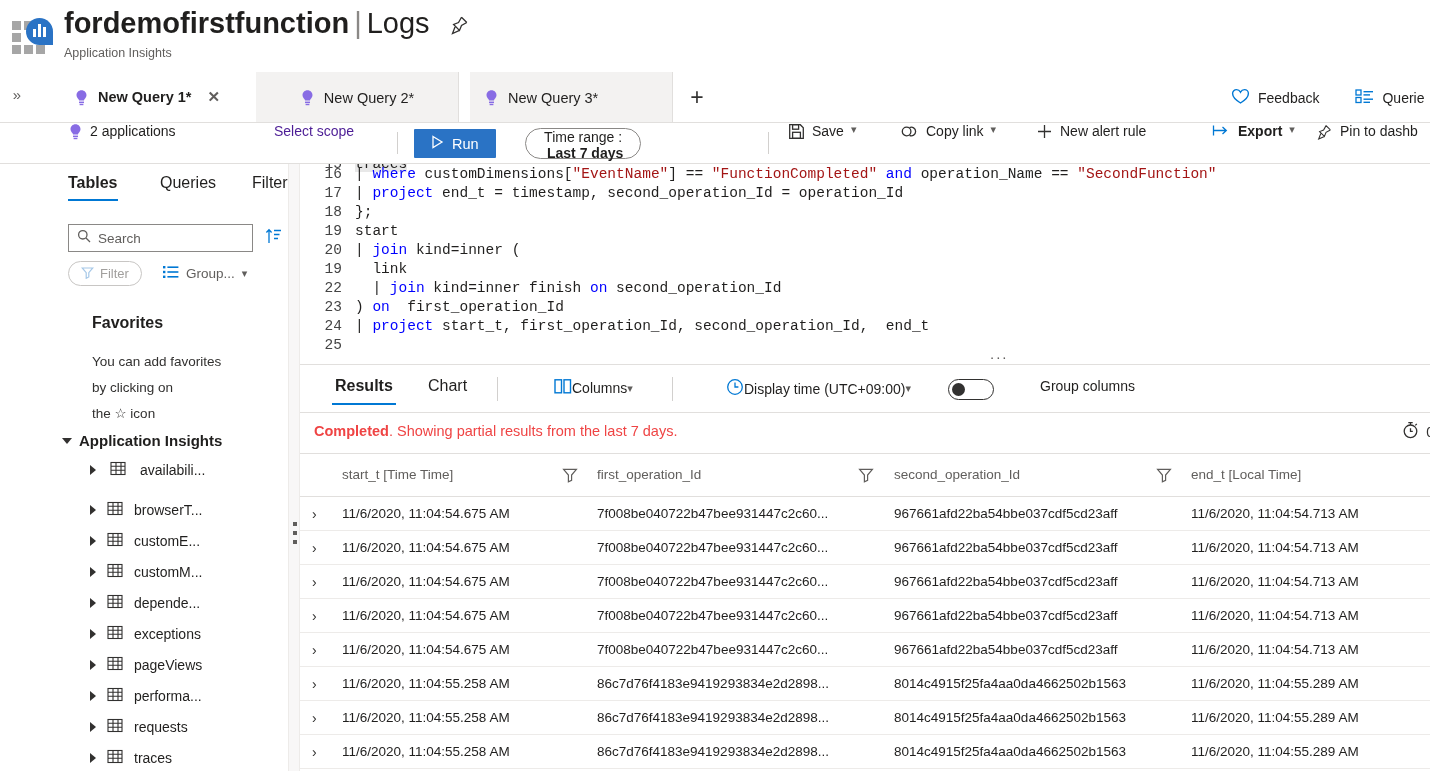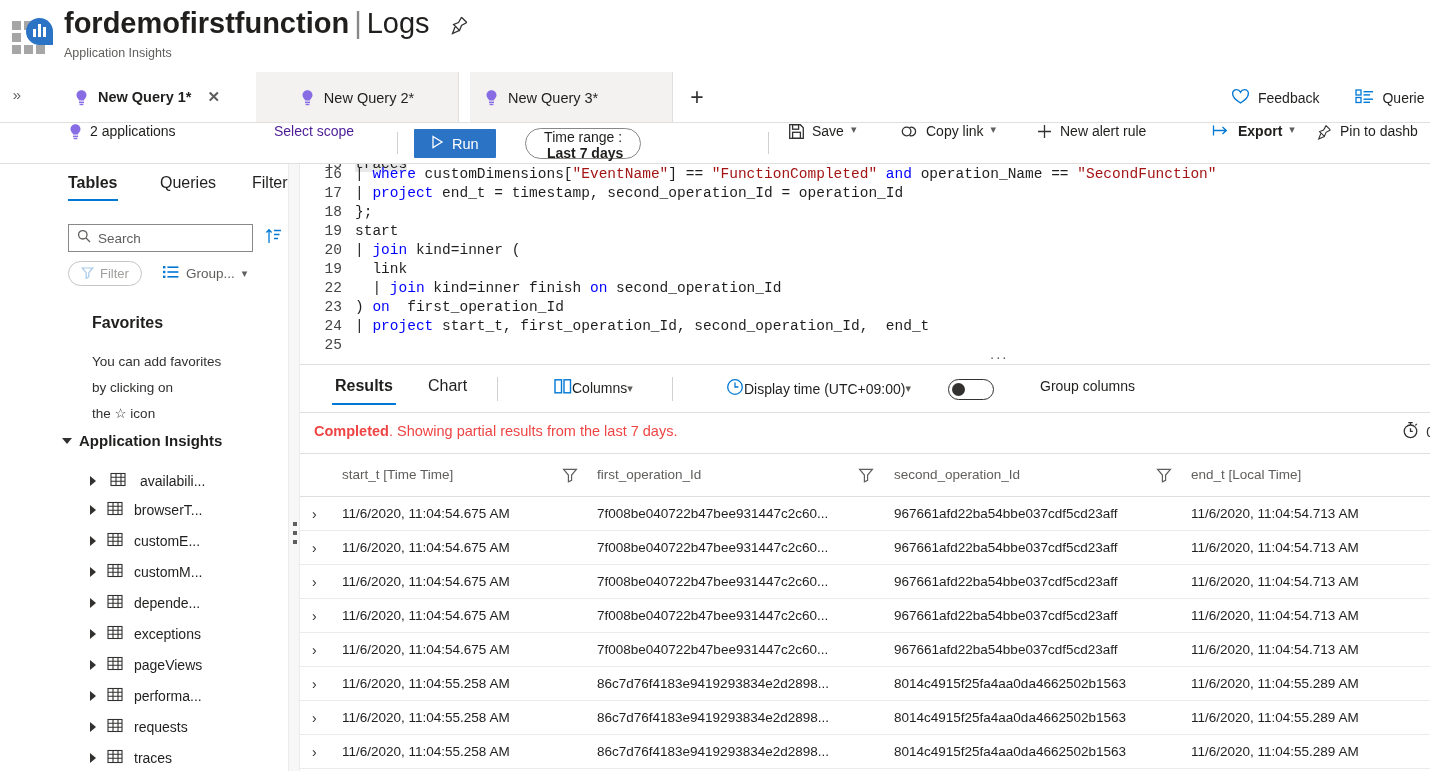--- a/index.html
+++ b/index.html
@@ -412,21 +412,21 @@
       <div>You can add favorites</div>
       <div>by clicking on</div>
       <div>the ☆ icon</div>
     </div>
 
     <div class="ai-group">
       <span class="tri-down"></span>
       <span>Application Insights</span>
     </div>
 
-    <div class="tbl-item" style="top:300px;gap:14px;">
+    <div class="tbl-item" style="top:289px;gap:14px;">
       <span class="tri-right"></span>
       <span><svg width="16" height="15" viewBox="0 0 16 15" fill="none" stroke="#323130" stroke-width="1.1">
             <rect x="1" y="1.5" width="14" height="12"></rect>
             <path d="M1 5.2h14M1 9.3h14M6 1.5v12M11 1.5v12"></path>
           </svg></span>
       <span>availabili...</span>
     </div>
     <div class="tbl-item" style="top:329px;">
       <span class="tri-right"></span>
       <span><svg width="16" height="15" viewBox="0 0 16 15" fill="none" stroke="#323130" stroke-width="1.1">

